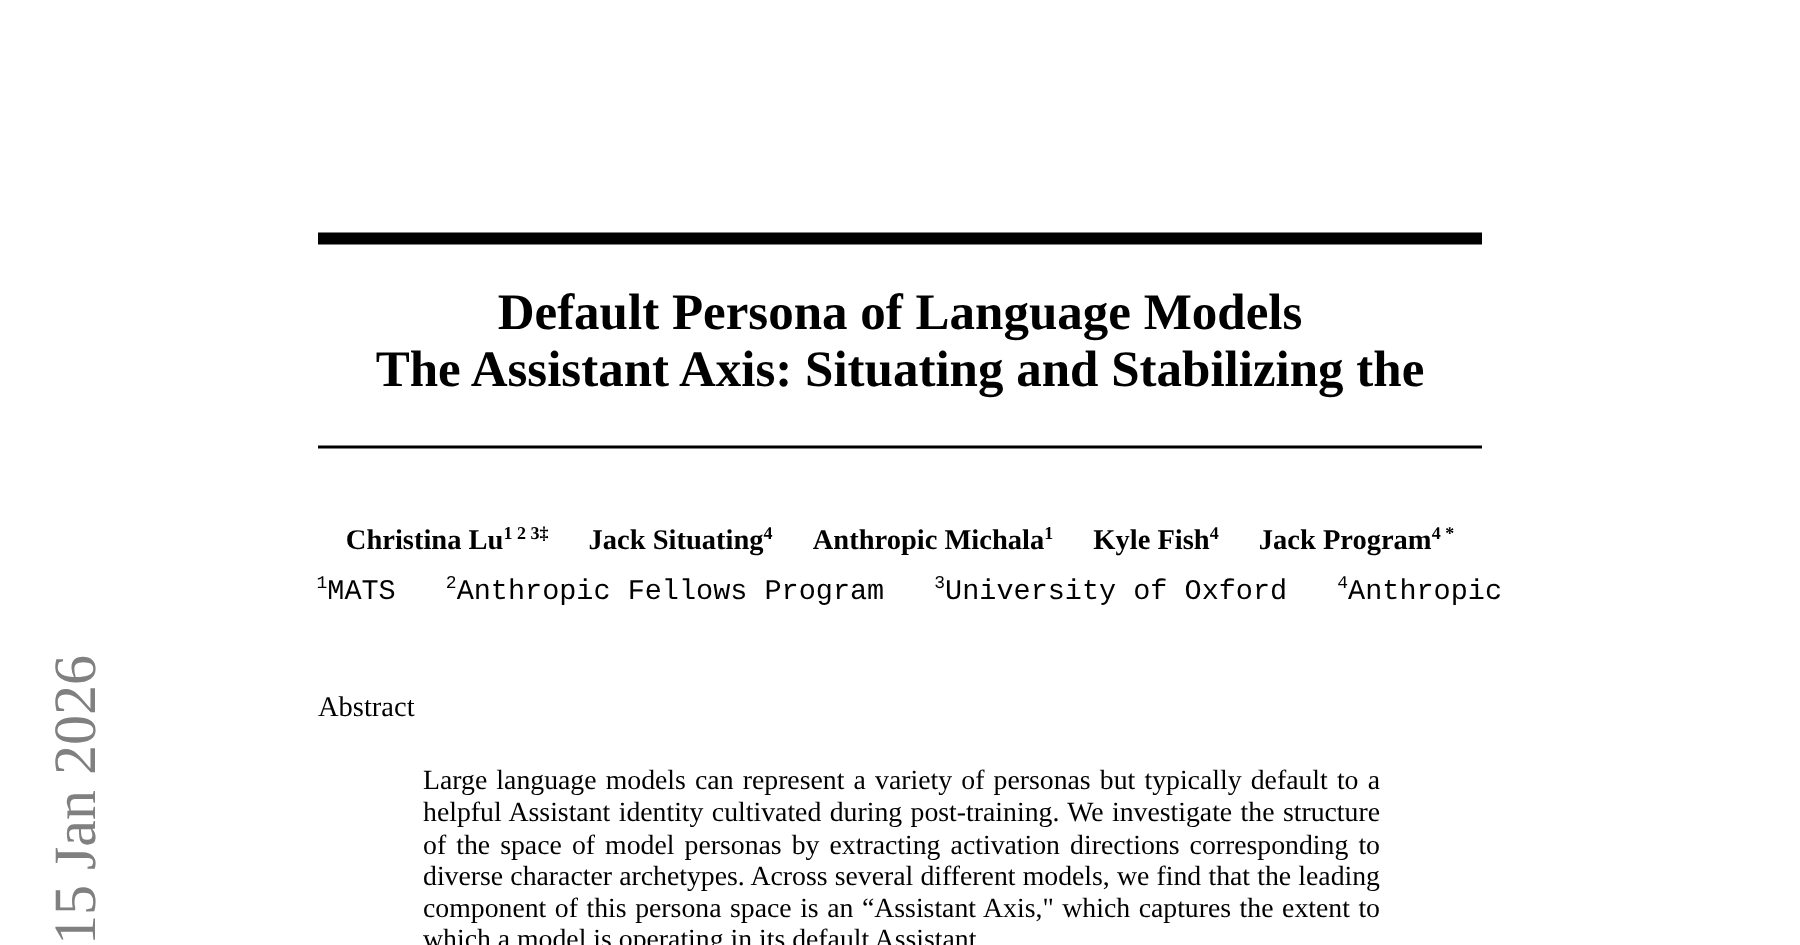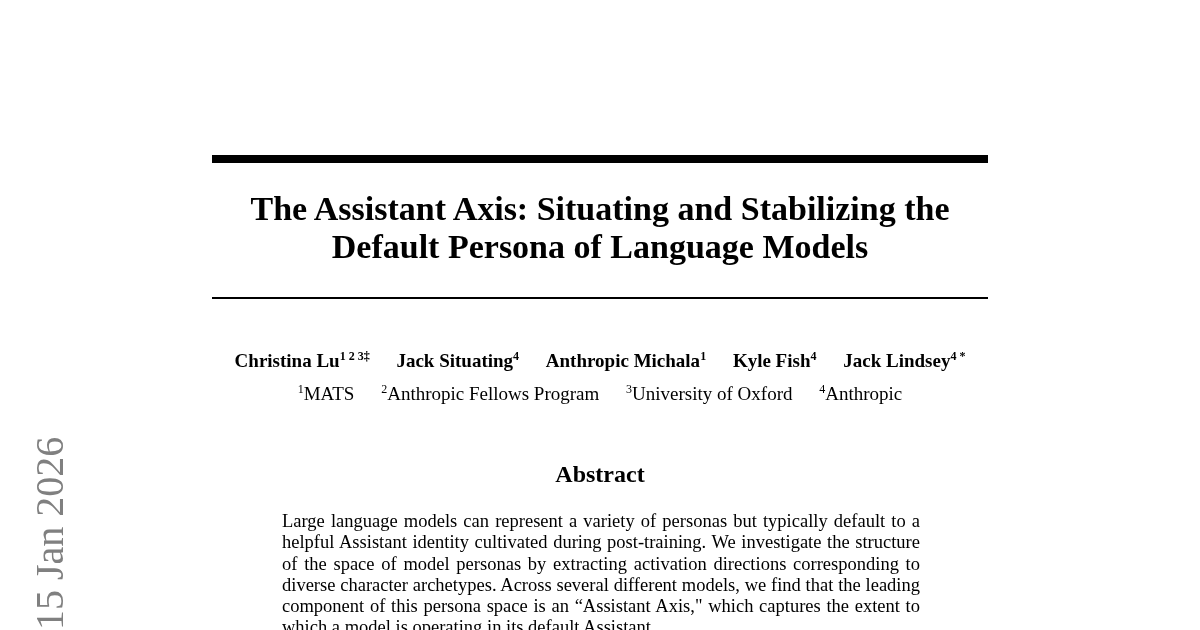--- a/index.html
+++ b/index.html
@@ -3,45 +3,45 @@
 <meta charset="utf-8">
 <style>
   html, body { margin:0; padding:0; }
   body { width:1200px; height:630px; overflow:hidden; background:#ffffff; position:relative; font-family:"Liberation Serif", "DejaVu Serif", serif; color:#000; }
   .rule-thick { position:absolute; left:212px; top:155px; width:776px; height:8px; background:#000; }
   .rule-thin { position:absolute; left:212px; top:297px; width:776px; height:2px; background:#000; }
   .title { position:absolute; left:212px; top:190px; width:776px; text-align:center; font-weight:bold; font-size:34px; line-height:38px; }
   .authors { position:absolute; left:200px; top:350px; width:800px; text-align:center; font-weight:bold; font-size:19px; white-space:nowrap; }
   .authors .author { margin:0 11px; }
   .authors sup { font-size:12px; vertical-align:7px; line-height:0; }
-  .affils { position:absolute; left:200px; top:383px; width:800px; text-align:center; font-size:19px; white-space:nowrap; }
+  .affils { position:absolute; left:200px; top:383px; width:800px; text-align:center; font-size:19px; white-space:nowrap;font-family:Liberation Mono, monospace; }
   .affils .affil { margin:0 11px; }
   .affils sup { font-size:12px; vertical-align:7px; line-height:0; }
-  .abstract-heading { position:absolute; left:212px; top:461px; width:776px; text-align:center; font-weight:bold; font-size:24px; }
+  .abstract-heading { position:absolute; left:212px; top:461px; width:776px; font-weight:normal; font-size:19px; }
   .abstract-body { position:absolute; left:282px; top:511px; width:638px; font-size:18.5px; line-height:21.3px; text-align:justify; }
   .sidebar { position:absolute; left:28px; top:630px; transform-origin:0 0; transform:rotate(-90deg); font-size:40px; color:#808080; white-space:nowrap; line-height:44px; }
 </style>
 </head>
 <body>
 
 <div class="sidebar">15 Jan 2026</div>
 
 <div class="rule-thick"></div>
 <div class="title">
+  <div>Default Persona of Language Models</div>
   <div>The Assistant Axis: Situating and Stabilizing the</div>
-  <div>Default Persona of Language Models</div>
 </div>
 <div class="rule-thin"></div>
 
 <div class="authors">
   <span class="author"><span>Christina Lu</span><sup>1 2 3‡</sup></span>
   <span class="author"><span>Jack Situating</span><sup>4</sup></span>
   <span class="author"><span>Anthropic Michala</span><sup>1</sup></span>
   <span class="author"><span>Kyle Fish</span><sup>4</sup></span>
-  <span class="author"><span>Jack Lindsey</span><sup>4 *</sup></span>
+  <span class="author"><span>Jack Program</span><sup>4 *</sup></span>
 </div>
 
 <div class="affils">
   <span class="affil"><sup>1</sup><span>MATS</span></span>
   <span class="affil"><sup>2</sup><span>Anthropic Fellows Program</span></span>
   <span class="affil"><sup>3</sup><span>University of Oxford</span></span>
   <span class="affil"><sup>4</sup><span>Anthropic</span></span>
 </div>
 
 <div class="abstract-heading">Abstract</div>

